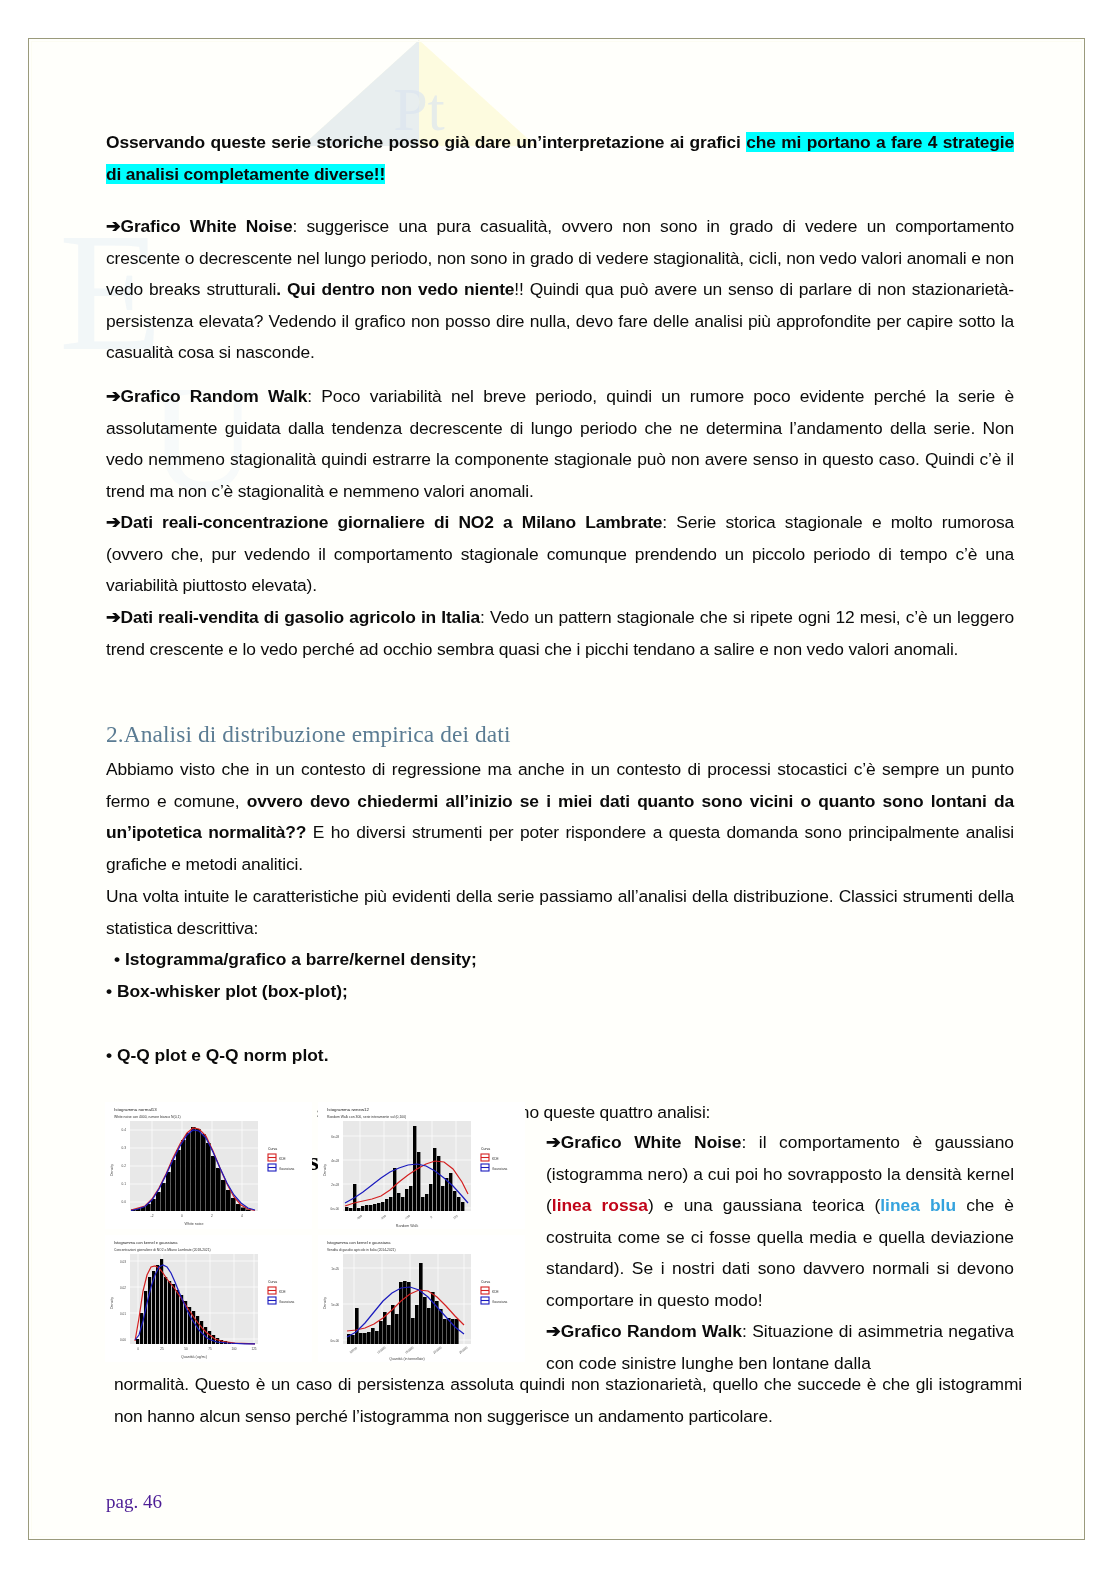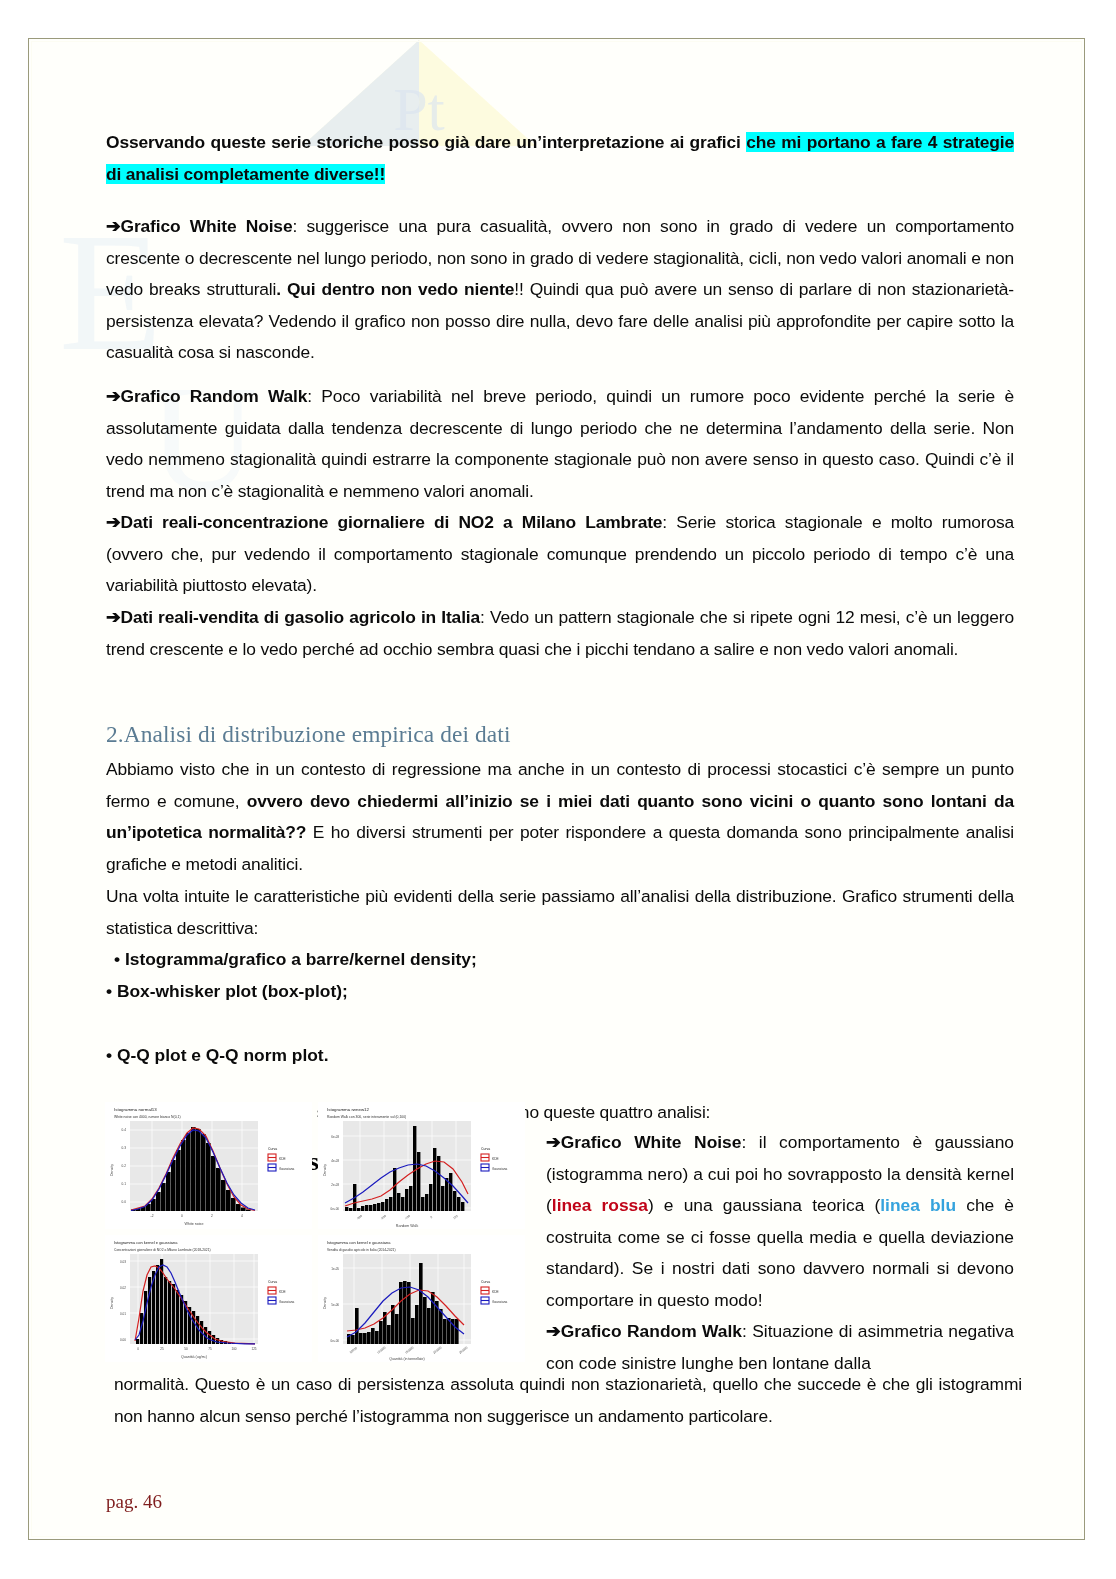--- a/index.html
+++ b/index.html
@@ -111,21 +111,21 @@
     font-weight: bold;
     color: #0b0b0b;
   }
 
   .pagenum {
     position: absolute;
     left: 77px;
     top: 1452px;
     font-family: "Liberation Serif", serif;
     font-size: 19px;
-    color: #7f1d1d;
+    color: #4c1d95;
   }
 
   
   .side-col {
     position: absolute;
     left: 517px;
     top: 1088px;
     width: 468px;
     font-size: 17.4px;
     line-height: 31.5px;
@@ -193,21 +193,21 @@
     <div class="body-text" style="top:563px;">
       <span class="arrow">➔</span><b>Dati reali-vendita di gasolio agricolo in Italia</b><span>: </span><span>Vedo un pattern stagionale che si ripete ogni 12 mesi, c’è un leggero trend crescente e lo vedo perché ad occhio sembra quasi che i picchi tendano a salire e non vedo valori anomali.</span>
     </div>
 
     <div class="h2blue" style="top:682px;">2.Analisi di distribuzione empirica dei dati</div>
 
     <div class="body-text" style="top:715px;">
       <span>Abbiamo visto che in un contesto di regressione ma anche in un contesto di processi stocastici c’è sempre un punto fermo e comune, </span><b>ovvero devo chiedermi all’inizio se i miei dati quanto sono vicini o quanto sono lontani da un’ipotetica normalità??</b><span> E ho diversi strumenti per poter rispondere a questa domanda sono principalmente analisi grafiche e metodi analitici.</span>
     </div>
 
-    <div class="body-text" style="top:842px;">Una volta intuite le caratteristiche più evidenti della serie passiamo all’analisi della distribuzione. Grafico strumenti della statistica descrittiva:</div>
+    <div class="body-text" style="top:842px;">Una volta intuite le caratteristiche più evidenti della serie passiamo all’analisi della distribuzione. Classici strumenti della statistica descrittiva:</div>
 
     <div class="bullet-line" style="top:905px;margin-left:8px;">• Istogramma/grafico a barre/kernel density;</div>
     <div class="bullet-line" style="top:937px;">• Box-whisker plot (box-plot);</div>
     <div class="bullet-line" style="top:1001px;">• Q-Q plot e Q-Q norm plot.</div>
 
     <div class="body-text nj" style="top:1058px;">Sempre prendendo le serie storiche di prima si effettuano queste quattro analisi:</div>
 
     <div class="h-ist" style="top:1108px;">
       <span class="hl">Istogramma</span><span> delle serie storiche</span>
     </div>

